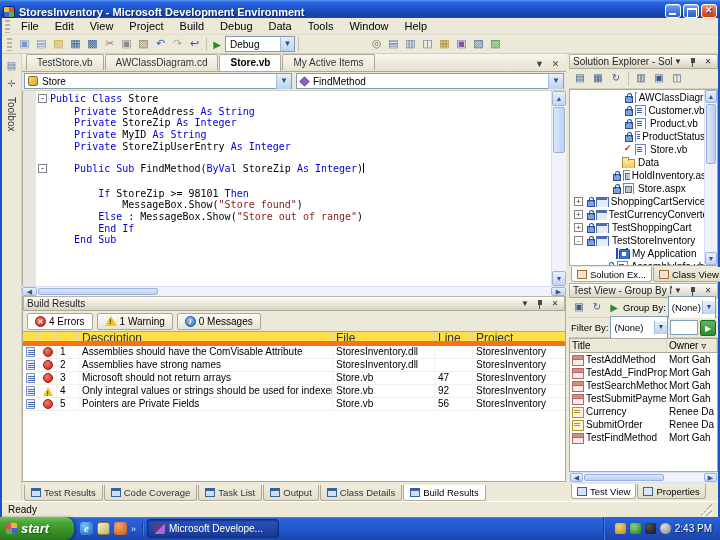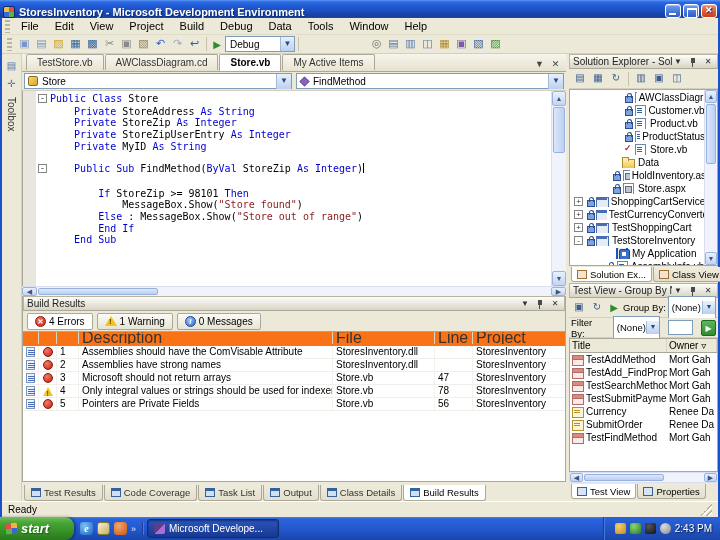--- a/index.html
+++ b/index.html
@@ -88,21 +88,21 @@
   .buildbar{height:21px;background:#ece9d8;display:flex;align-items:center;gap:4px;padding:0 4px;border-bottom:1px solid #aca899}
   .bbtn{display:flex;align-items:center;gap:3px;height:17px;padding:0 7px;border:1px solid #aca899;background:linear-gradient(180deg,#fbfaf6,#e8e4d3);border-radius:2px;font-size:10px}
   .bbtn.pressed{background:#fff}
   .erricon{width:11px;height:11px;border-radius:50%;background:radial-gradient(circle at 35% 30%,#f07a6a,#c81e0e);border:1px solid #8d1508;color:#fff;font-size:7px;line-height:10px;text-align:center;font-weight:bold}
   .warnicon{width:0;height:0;border-left:6px solid transparent;border-right:6px solid transparent;border-bottom:10px solid #f2c421;position:relative}
   .warnicon::after{content:"!";position:absolute;left:-1.5px;top:1px;font-size:8px;font-weight:bold;color:#5a4a00}
   .infoicon{width:11px;height:11px;border-radius:50%;background:radial-gradient(circle at 35% 30%,#9ec3f5,#2d6ad0);border:1px solid #1c4795;color:#fff;font-size:8px;line-height:10px;text-align:center;font-weight:bold;font-style:italic}
 
   .grid{flex:1;display:flex;flex-direction:column;background:#fff;overflow:hidden;font-size:10px}
   .grow{display:flex;height:13px;line-height:12px;border-bottom:1px solid #f0efe9}
-  .ghead{height:14px;background:#f97316;border-bottom:2px solid #f97316;font-size:16px;color:#333}
+  .ghead{height:14px;background:#fde047;border-bottom:5px solid #f97316;font-size:12px;color:#333}
   .ghead .gc{border-right:1px solid #d8d4c2}
   .gc{padding:0 3px;overflow:hidden;white-space:nowrap;border-right:1px solid #f3f2ec}
   .gc.cnote{width:16px;flex:none;display:flex;align-items:center;justify-content:center}
   .gc.cst{width:18px;flex:none;display:flex;align-items:center;justify-content:center}
   .gc.cnum{width:22px;flex:none}
   .gc.cdesc{flex:1}
   .gc.cfile{width:102px;flex:none}
   .gc.cline{width:38px;flex:none}
   .gc.cproj{width:92px;flex:none;border-right:none}
   .noteicon{width:11px;height:10px;background:#eef2fb;border:1px solid #7a93c2;position:relative}
@@ -152,21 +152,21 @@
   .sidetabs{height:17px;background:#ece9d8;display:flex;gap:1px;padding:1px 2px 0}
   .sidetab{display:flex;align-items:center;gap:3px;height:15px;padding:0 5px;border:1px solid #aca899;border-top:none;background:linear-gradient(180deg,#efecdd,#e3dfcb);font-size:9.5px;border-radius:0 0 3px 3px;white-space:nowrap;overflow:hidden}
   .sidetab.active{background:#fff}
   .sidetab .bico{width:10px;height:9px;background:#f5e3cf;border:1px solid #9e7033;flex:none}
 
   
   .testview{flex:1;display:flex;flex-direction:column;overflow:hidden}
   .tvtoolbar{height:20px;background:#ece9d8;display:flex;align-items:center;gap:2px;padding:0 2px;border-bottom:1px solid #d4d0bb;font-size:9.5px}
   .tvcombo{display:flex;align-items:center;background:#fff;border:1px solid #7f9db9;height:23px;flex:1;padding-left:3px;font-size:9.5px}
   .tvcombo .da{margin-left:auto;width:13px;height:13px;background:linear-gradient(180deg,#e8f0fb,#bcd1f0);border-left:1px solid #9ebcdd;text-align:center;line-height:12px;font-size:7px;color:#2a4d7e}
-  .filterrow{height:20px;background:#ece9d8;display:flex;align-items:center;gap:8px;padding:0 2px;border-bottom:1px solid #d4d0bb;font-size:9.5px}
+  .filterrow{height:20px;background:#ece9d8;display:flex;align-items:center;gap:2px;padding:0 2px;border-bottom:1px solid #d4d0bb;font-size:9.5px}
   .ftxt{width:28px;height:15px;background:#fff;border:1px solid #7f9db9}
   .gobtn{width:16px;height:16px;background:linear-gradient(180deg,#5cb85c,#2e8b2e);border:1px solid #1d6b1d;color:#fff;font-size:8px;text-align:center;line-height:15px;border-radius:2px}
   .tvgrid{flex:1;background:#fff;border:1px solid #aca899;display:flex;flex-direction:column;overflow:hidden;font-size:10px}
   .tvhead{display:flex;height:14px;background:#ece9d8;border-bottom:1px solid #aca899;line-height:13px}
   .tvhead .tc{border-right:1px solid #d8d4c2;padding:0 3px}
   .tvrow{display:flex;height:13px;line-height:12px;align-items:flex-end}
   .tc.ctitle{flex:1;padding:0 2px;display:flex;align-items:center;gap:2px;overflow:hidden;white-space:nowrap}
   .tc.cowner{width:50px;flex:none;padding:0 2px;overflow:hidden;white-space:nowrap}
   .tico{width:12px;height:10px;position:relative;flex:none}
   .tico.test::before{content:"";position:absolute;left:0;top:0;width:10px;height:9px;background:#fde8e8;border:1px solid #b06a6a}
@@ -286,22 +286,22 @@
             <span>FindMethod</span>
             <span class="da">▼</span>
           </span>
         </div>
 
         <div class="codearea">
           <div class="codebox">
               <div class="cl"><span class="fold on">-</span><span class="kw">Public Class </span><span class="id">Store</span></div>
               <div class="cl"><span class="fold"></span><span class="id">    </span><span class="kw">Private </span><span class="id">StoreAddress </span><span class="kw">As String</span></div>
               <div class="cl"><span class="fold"></span><span class="id">    </span><span class="kw">Private </span><span class="id">StoreZip </span><span class="kw">As Integer</span></div>
+              <div class="cl"><span class="fold"></span><span class="id">    </span><span class="kw">Private </span><span class="id">MyID </span><span class="kw">As String</span></div>
               <div class="cl"><span class="fold"></span><span class="id">    </span><span class="kw">Private </span><span class="id">StoreZipUserEntry </span><span class="kw">As Integer</span></div>
-              <div class="cl"><span class="fold"></span><span class="id">    </span><span class="kw">Private </span><span class="id">MyID </span><span class="kw">As String</span></div>
               <div class="cl"><span class="fold"></span></div>
               <div class="cl"><span class="fold on">-</span><span class="id">    </span><span class="kw">Public Sub </span><span class="id">FindMethod(</span><span class="kw">ByVal </span><span class="id">StoreZip </span><span class="kw">As Integer</span><span class="id">)</span><span class="caret"></span></div>
               <div class="cl"><span class="fold"></span></div>
               <div class="cl"><span class="fold"></span><span class="id">        </span><span class="kw">If </span><span class="id">StoreZip &gt;= 98101 </span><span class="kw">Then</span></div>
               <div class="cl"><span class="fold"></span><span class="id">            MessageBox.Show(</span><span class="str">"Store found"</span><span class="id">)</span></div>
               <div class="cl"><span class="fold"></span><span class="id">        </span><span class="kw">Else </span><span class="id">: MessageBox.Show(</span><span class="str">"Store out of range"</span><span class="id">)</span></div>
               <div class="cl"><span class="fold"></span><span class="id">        </span><span class="kw">End If</span></div>
               <div class="cl"><span class="fold"></span><span class="id">    </span><span class="kw">End Sub</span></div>
               <div class="cl"><span class="fold"></span></div>
             </div>
@@ -398,21 +398,21 @@
               <div class="grow">
                 <span class="gc cnote">
                     <span class="noteicon"></span>
                   </span>
                 <span class="gc cst">
                     <span class="rico warning"></span>
                   </span>
                 <span class="gc cnum">4</span>
                 <span class="gc cdesc">Only integral values or strings should be used for indexers</span>
                 <span class="gc cfile">Store.vb</span>
-                <span class="gc cline">78</span>
+                <span class="gc cline">92</span>
                 <span class="gc cproj">StoresInventory</span>
               </div>
 
               <div class="grow">
                 <span class="gc cnote">
                     <span class="noteicon"></span>
                   </span>
                 <span class="gc cst">
                     <span class="rico error"></span>
                   </span>

